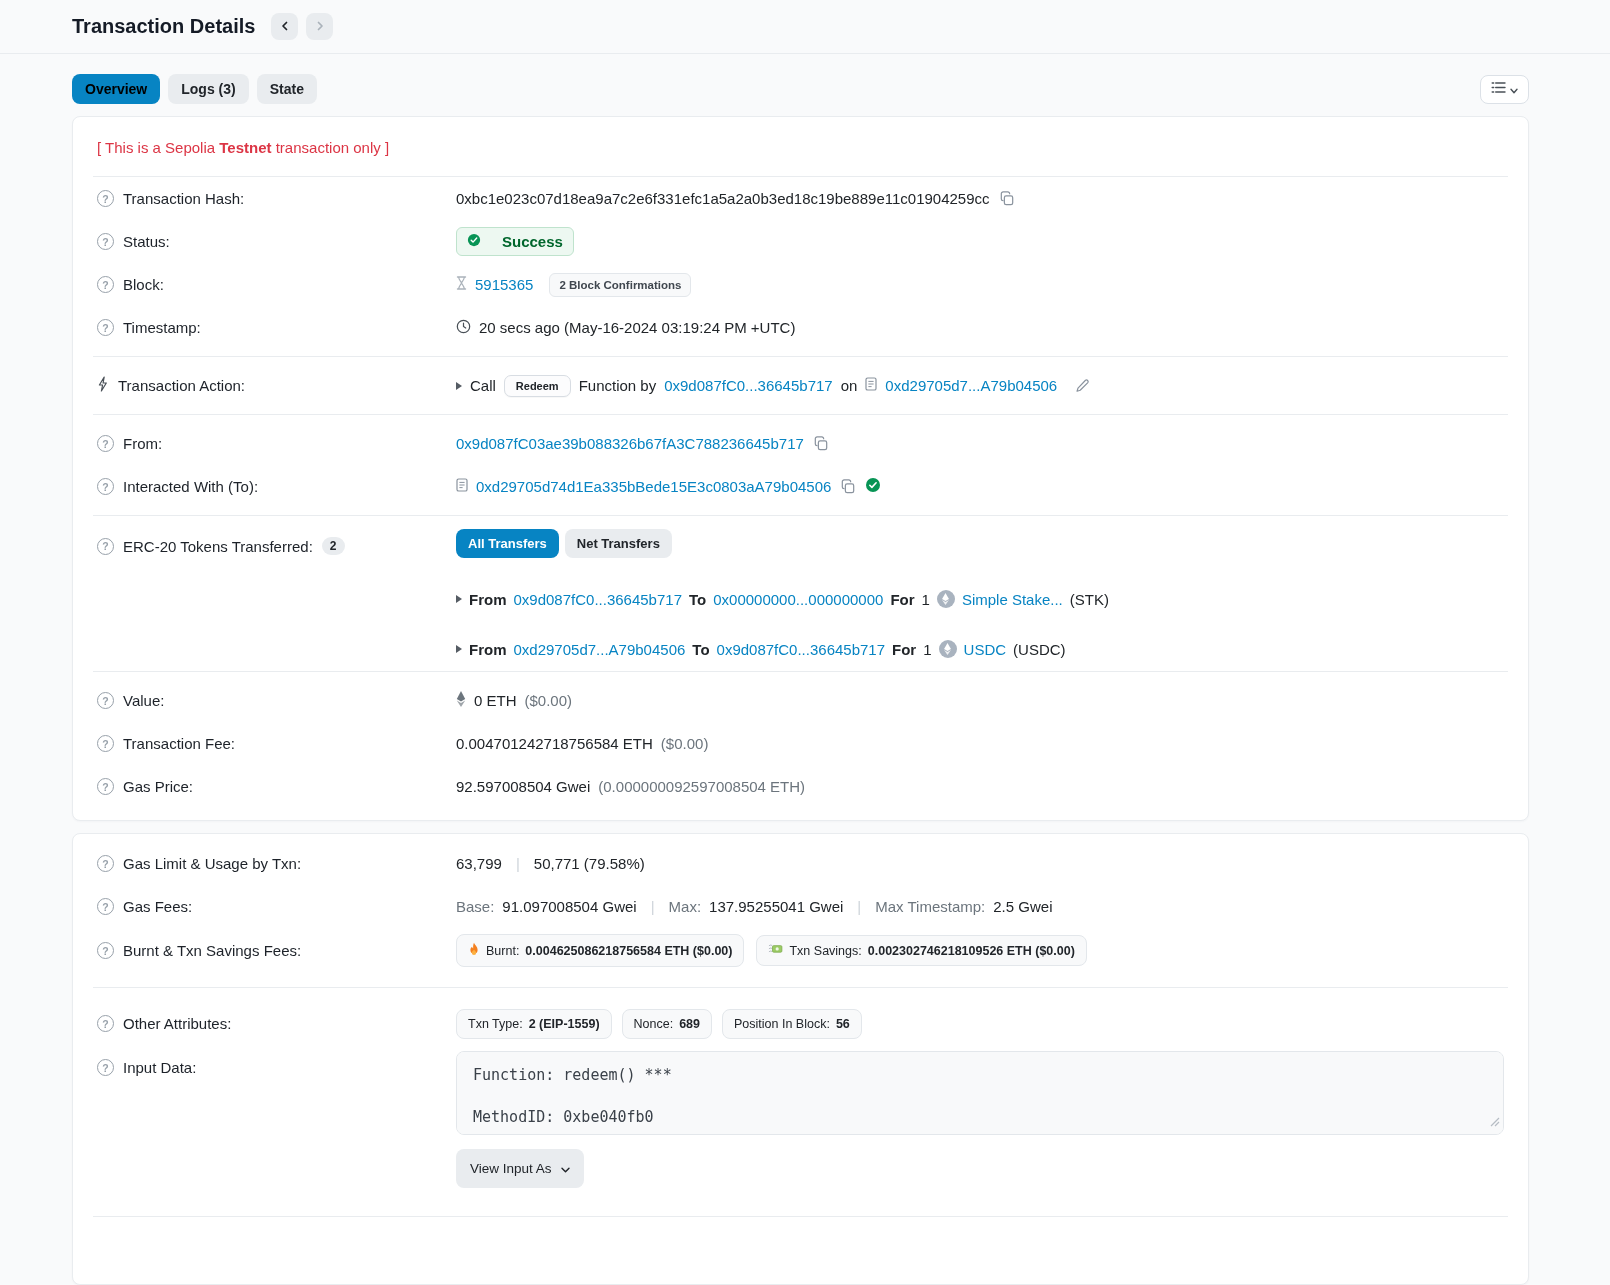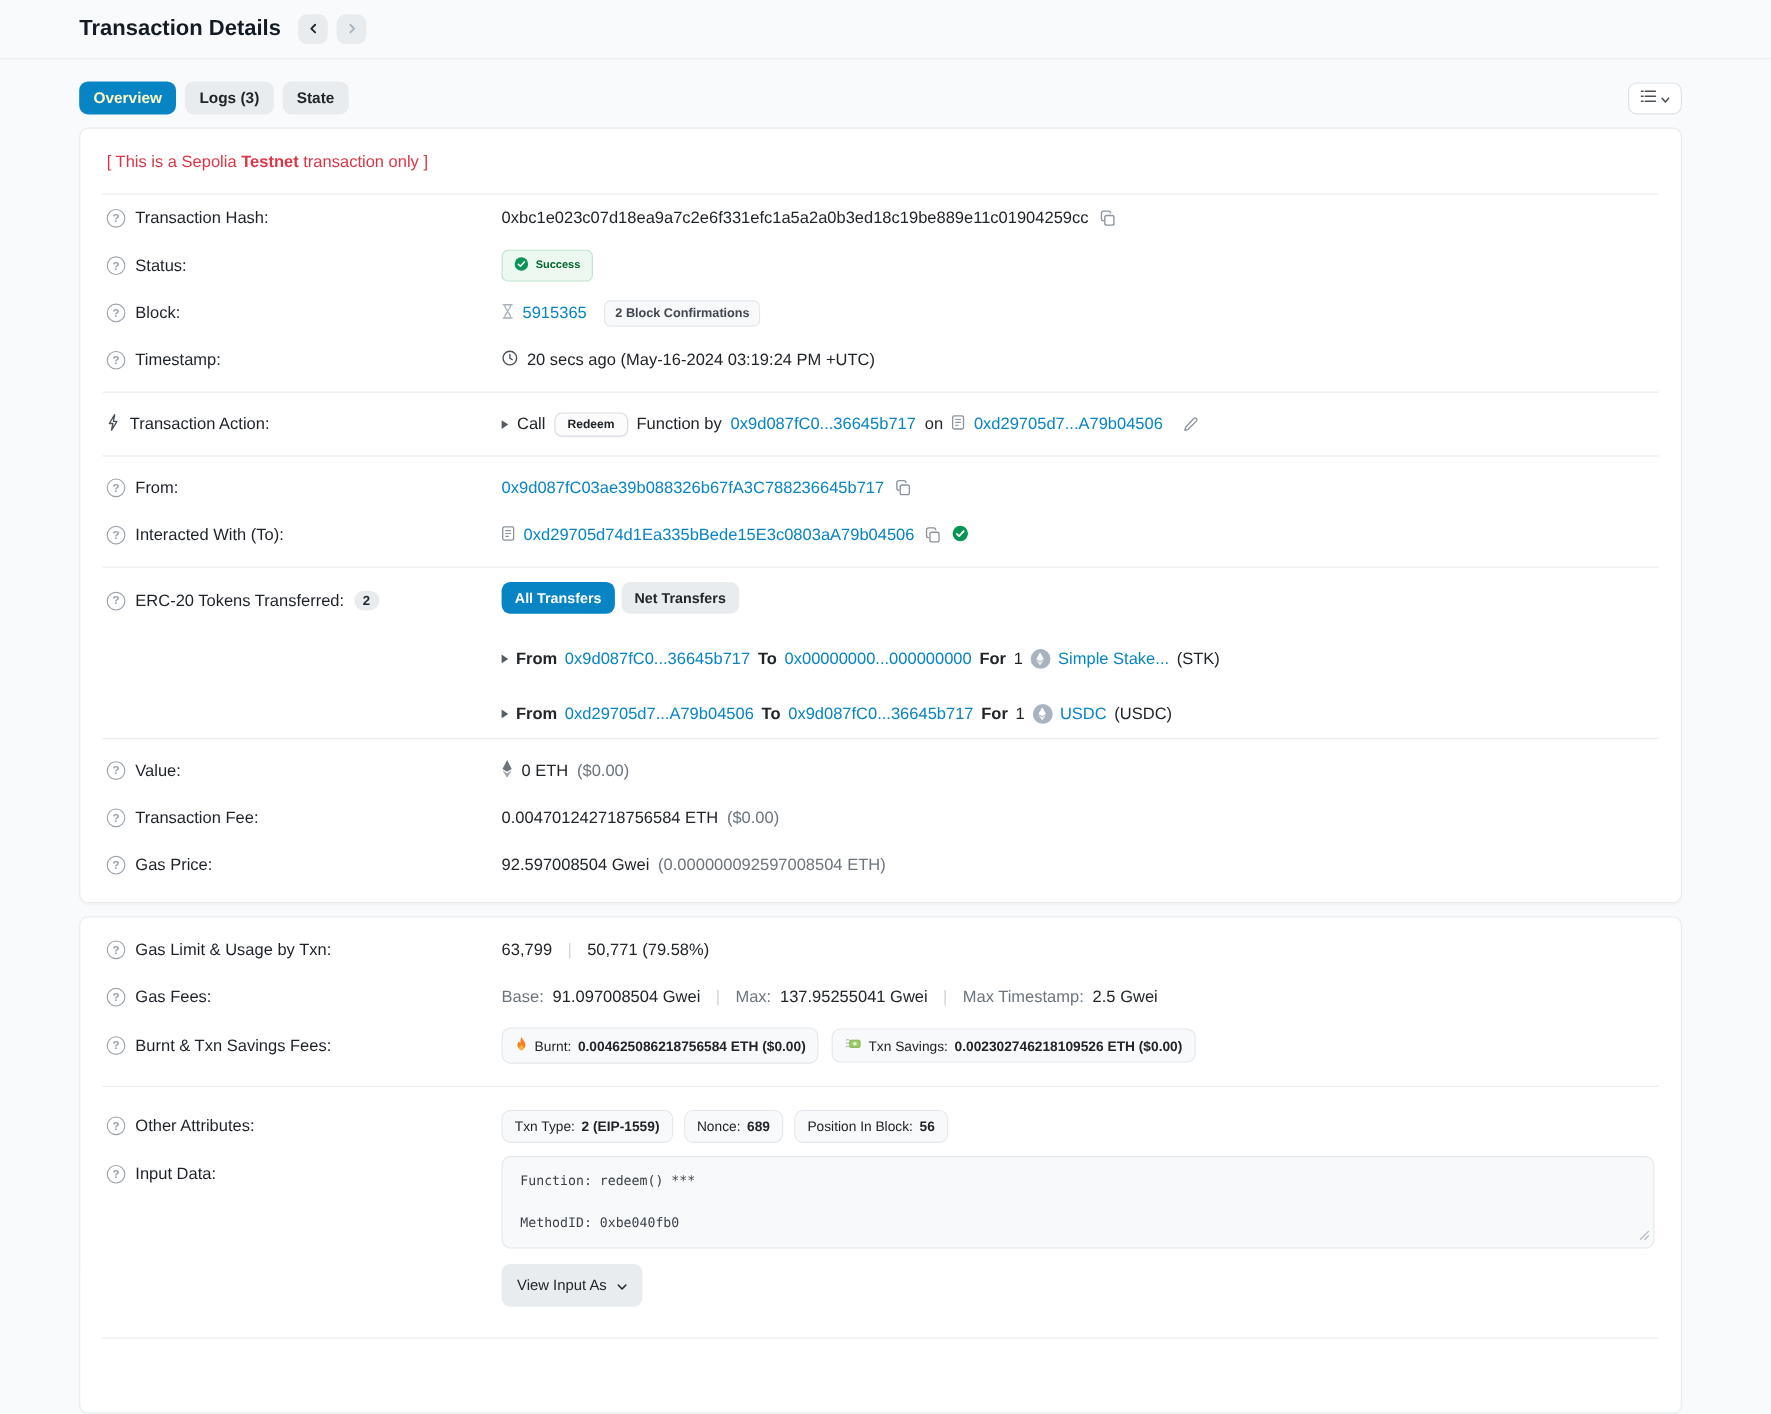--- a/index.html
+++ b/index.html
@@ -21,21 +21,21 @@
     width:27px; height:27px; border:none; border-radius:8px;
     background:#e9ecef; display:flex; align-items:center; justify-content:center;
     cursor:pointer;
   }
   
   .tabs-row { display:flex; align-items:center; gap:8px; padding:20px 81px 0 72px; }
   .tab {
     padding:7px 13px; border-radius:8px; font-size:14px; font-weight:600;
     background:#e9ecef; color:#21252a; border:none; cursor:pointer;
   }
-  .tab.active { background:#0784c3; color:#fef9c3; }
+  .tab.active { background:#0784c3; color:#000000; }
   .view-options {
     margin-left:auto; width:49px; height:29px; background:#fff;
     border:1px solid #dce1e7; border-radius:8px;
     display:flex; align-items:center; justify-content:center; gap:4px; cursor:pointer;
   }
   
   .card {
     background:#fff; border:1px solid #e9ecef; border-radius:8px;
     margin:12px 81px 0 72px; padding:8px 20px 12px;
     box-shadow:0 1px 2px rgba(30,41,59,.03);
@@ -56,23 +56,23 @@
     flex:0 0 auto; width:17px; height:17px; border:1.4px solid #98a1aa; border-radius:50%;
     color:#98a1aa; font-size:10.5px; font-weight:700;
     display:flex; align-items:center; justify-content:center;
   }
   a.lnk { color:#0784c3; text-decoration:none; cursor:pointer; }
   .muted { color:#6c757d; }
   .pipe { color:#ced4da; padding:0 6px; }
   .icon-btn { background:none; border:none; cursor:pointer; display:flex; align-items:center; padding:2px; }
   
   .badge-success {
-    display:inline-flex; align-items:center; gap:6px;
+    display:inline-flex; align-items:center; gap:21px;
     background:#edf8f1; border:1px solid #bfe3cd; border-radius:6px;
-    padding:5px 10px; color:#00662c; font-size:10px; font-weight:600;
+    padding:5px 10px; color:#00662c; font-size:15px; font-weight:600;
   }
   .badge-gray {
     display:inline-flex; align-items:center; gap:5px;
     background:#f8f9fa; border:1px solid #e3e7eb; border-radius:6px;
     padding:5px 9px; color:#40474f; font-size:11.5px; font-weight:700;
   }
   .badge-method {
     display:inline-flex; align-items:center; background:#fcfcfd;
     border:1px solid #d8dde3; border-radius:7px; padding:4px 11px;
     font-size:11px; font-weight:700; color:#21252a; box-shadow:0 1px 1px rgba(0,0,0,.03);
@@ -102,21 +102,21 @@
     display:inline-flex; align-items:center; gap:6px;
     background:#f8f9fa; border:1px solid #e3e7eb; border-radius:8px;
     padding:7px 11px; font-size:12.5px; color:#21252a;
   }
   .fee-pill b { font-weight:700; }
   
   .input-box {
     position:relative; width:100%; max-width:1050px; height:84px;
     background:#f8f9fa; border:1px solid #e3e7eb; border-radius:8px;
     padding:14px 16px; font-family:"DejaVu Sans Mono", monospace;
-    font-size:12px; color:#3a4149; overflow:auto;
+    font-size:15px; color:#3a4149; overflow:auto;
   }
   .input-box .line2 { margin-top:24px; }
   .resize-handle { position:absolute; right:3px; bottom:3px; }
   .view-input-btn {
     margin-top:14px; display:inline-flex; align-items:center; gap:9px;
     background:#e9ecef; border:none; border-radius:8px; padding:12px 14px;
     font-size:13.5px; font-weight:500; color:#21252a; cursor:pointer;
     font-family:"Liberation Sans", sans-serif;
   }
 </style>

